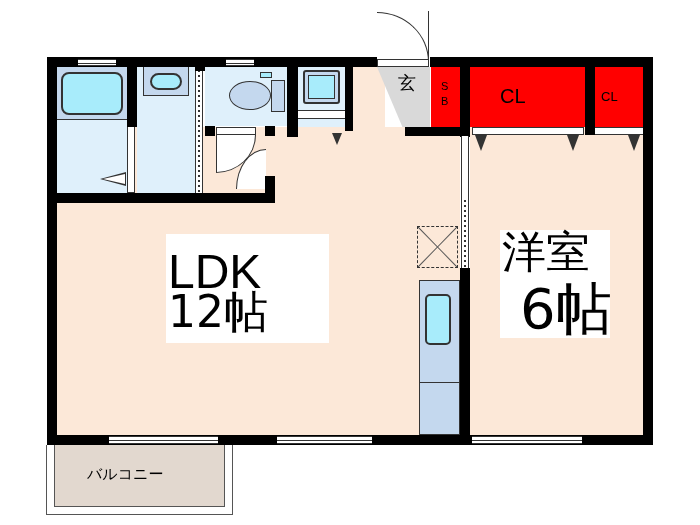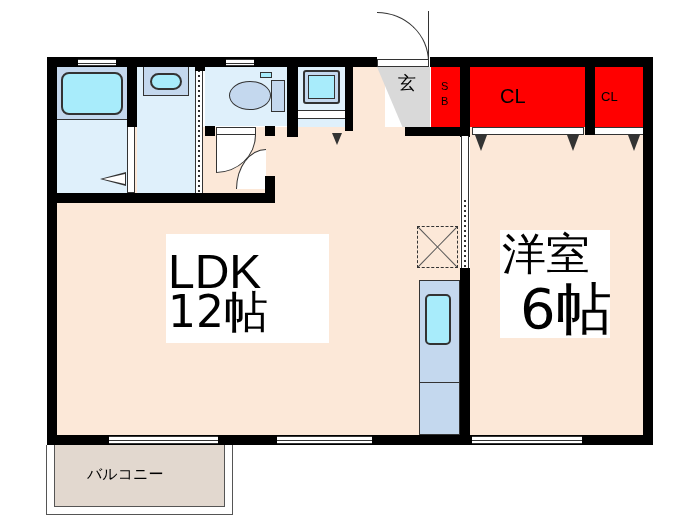--- a/index.html
+++ b/index.html
@@ -108,18 +108,18 @@
 <div class="abs win" style="left:226px;top:59px;width:28px;height:7px;"></div>
 <div class="abs win" style="left:109px;top:436px;width:109px;height:8px;"></div>
 <div class="abs win" style="left:277px;top:436px;width:95px;height:8px;"></div>
 <div class="abs win" style="left:472px;top:436px;width:110px;height:8px;"></div>
 
 <div class="abs label-box" style="left:166px;top:234px;width:163px;height:109px;"></div>
 <div class="abs txt" style="left:168px;top:232px;font-size:48px;line-height:52px;margin-top:14px;">LDK</div>
 <div class="abs txt" style="left:168px;top:286px;font-size:44px;line-height:52px;font-family:'DejaVu Sans',sans-serif;">12帖</div>
 
 <div class="abs label-box" style="left:500px;top:230px;width:110px;height:108px;"></div>
-<div class="abs txt" style="left:502px;top:228px;font-size:44px;line-height:54px;font-family:Liberation Serif, serif;">洋室</div>
+<div class="abs txt" style="left:502px;top:228px;font-size:44px;line-height:54px;font-family:Liberation Mono, monospace;">洋室</div>
 <div class="abs txt" style="left:520px;top:282px;font-size:56px;line-height:54px;font-family:'DejaVu Sans',sans-serif;">6帖</div>
 
 <div class="abs" style="left:46px;top:445px;width:187px;height:70px;border:1px solid #555;border-top:none;background:#fff;"></div>
 <div class="abs" style="left:54px;top:445px;width:171px;height:62px;background:#e2d8cf;border:1px solid #555;border-top:none;"></div>
 <div class="abs txt" style="left:87px;top:465px;font-size:15px;font-family:'DejaVu Sans',sans-serif;">バルコニー</div>
 
 </body></html>

